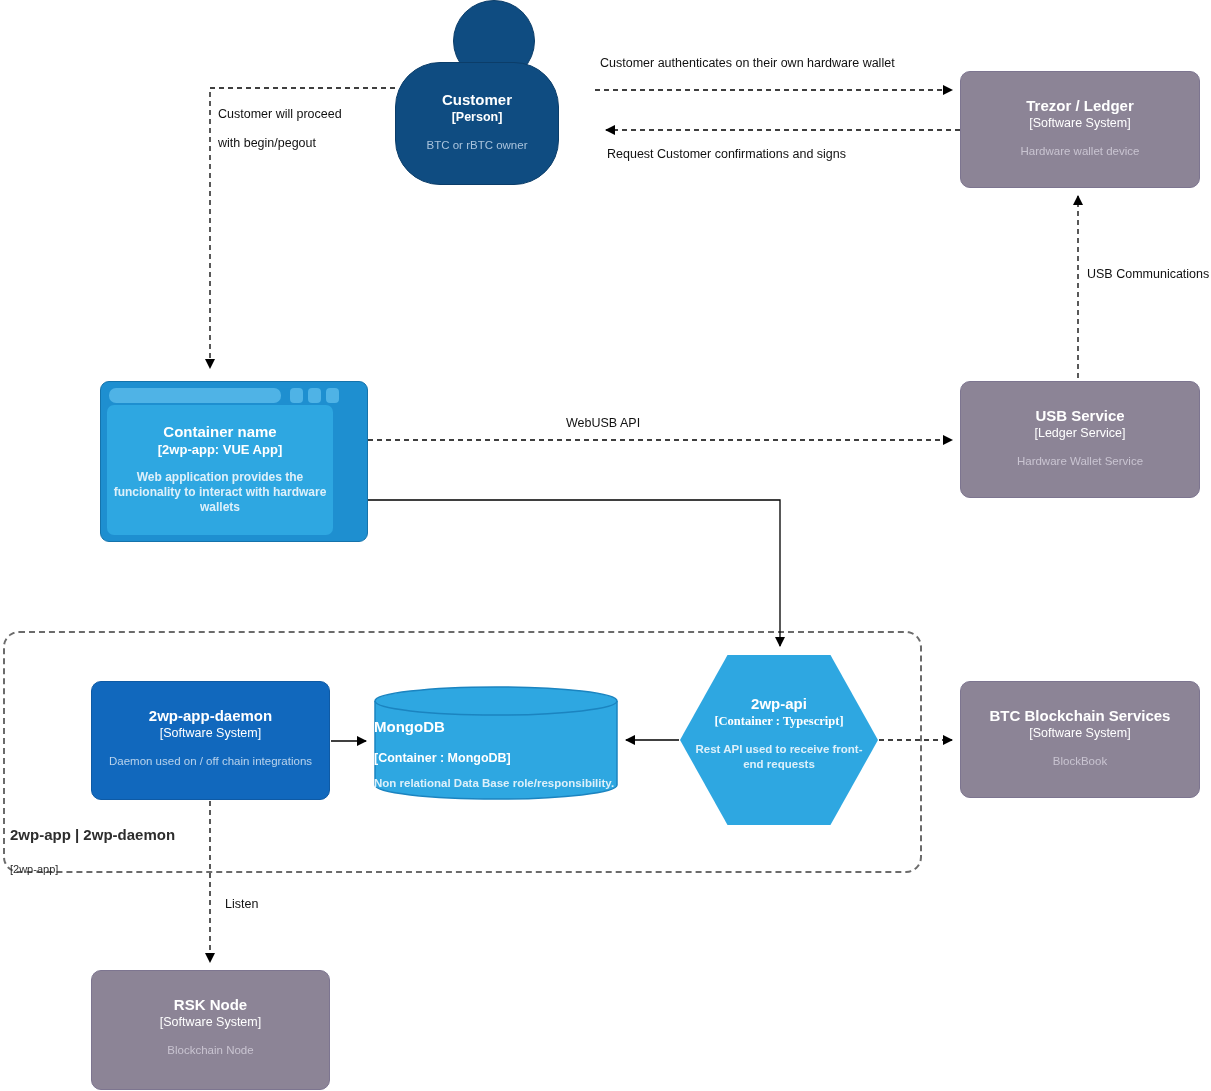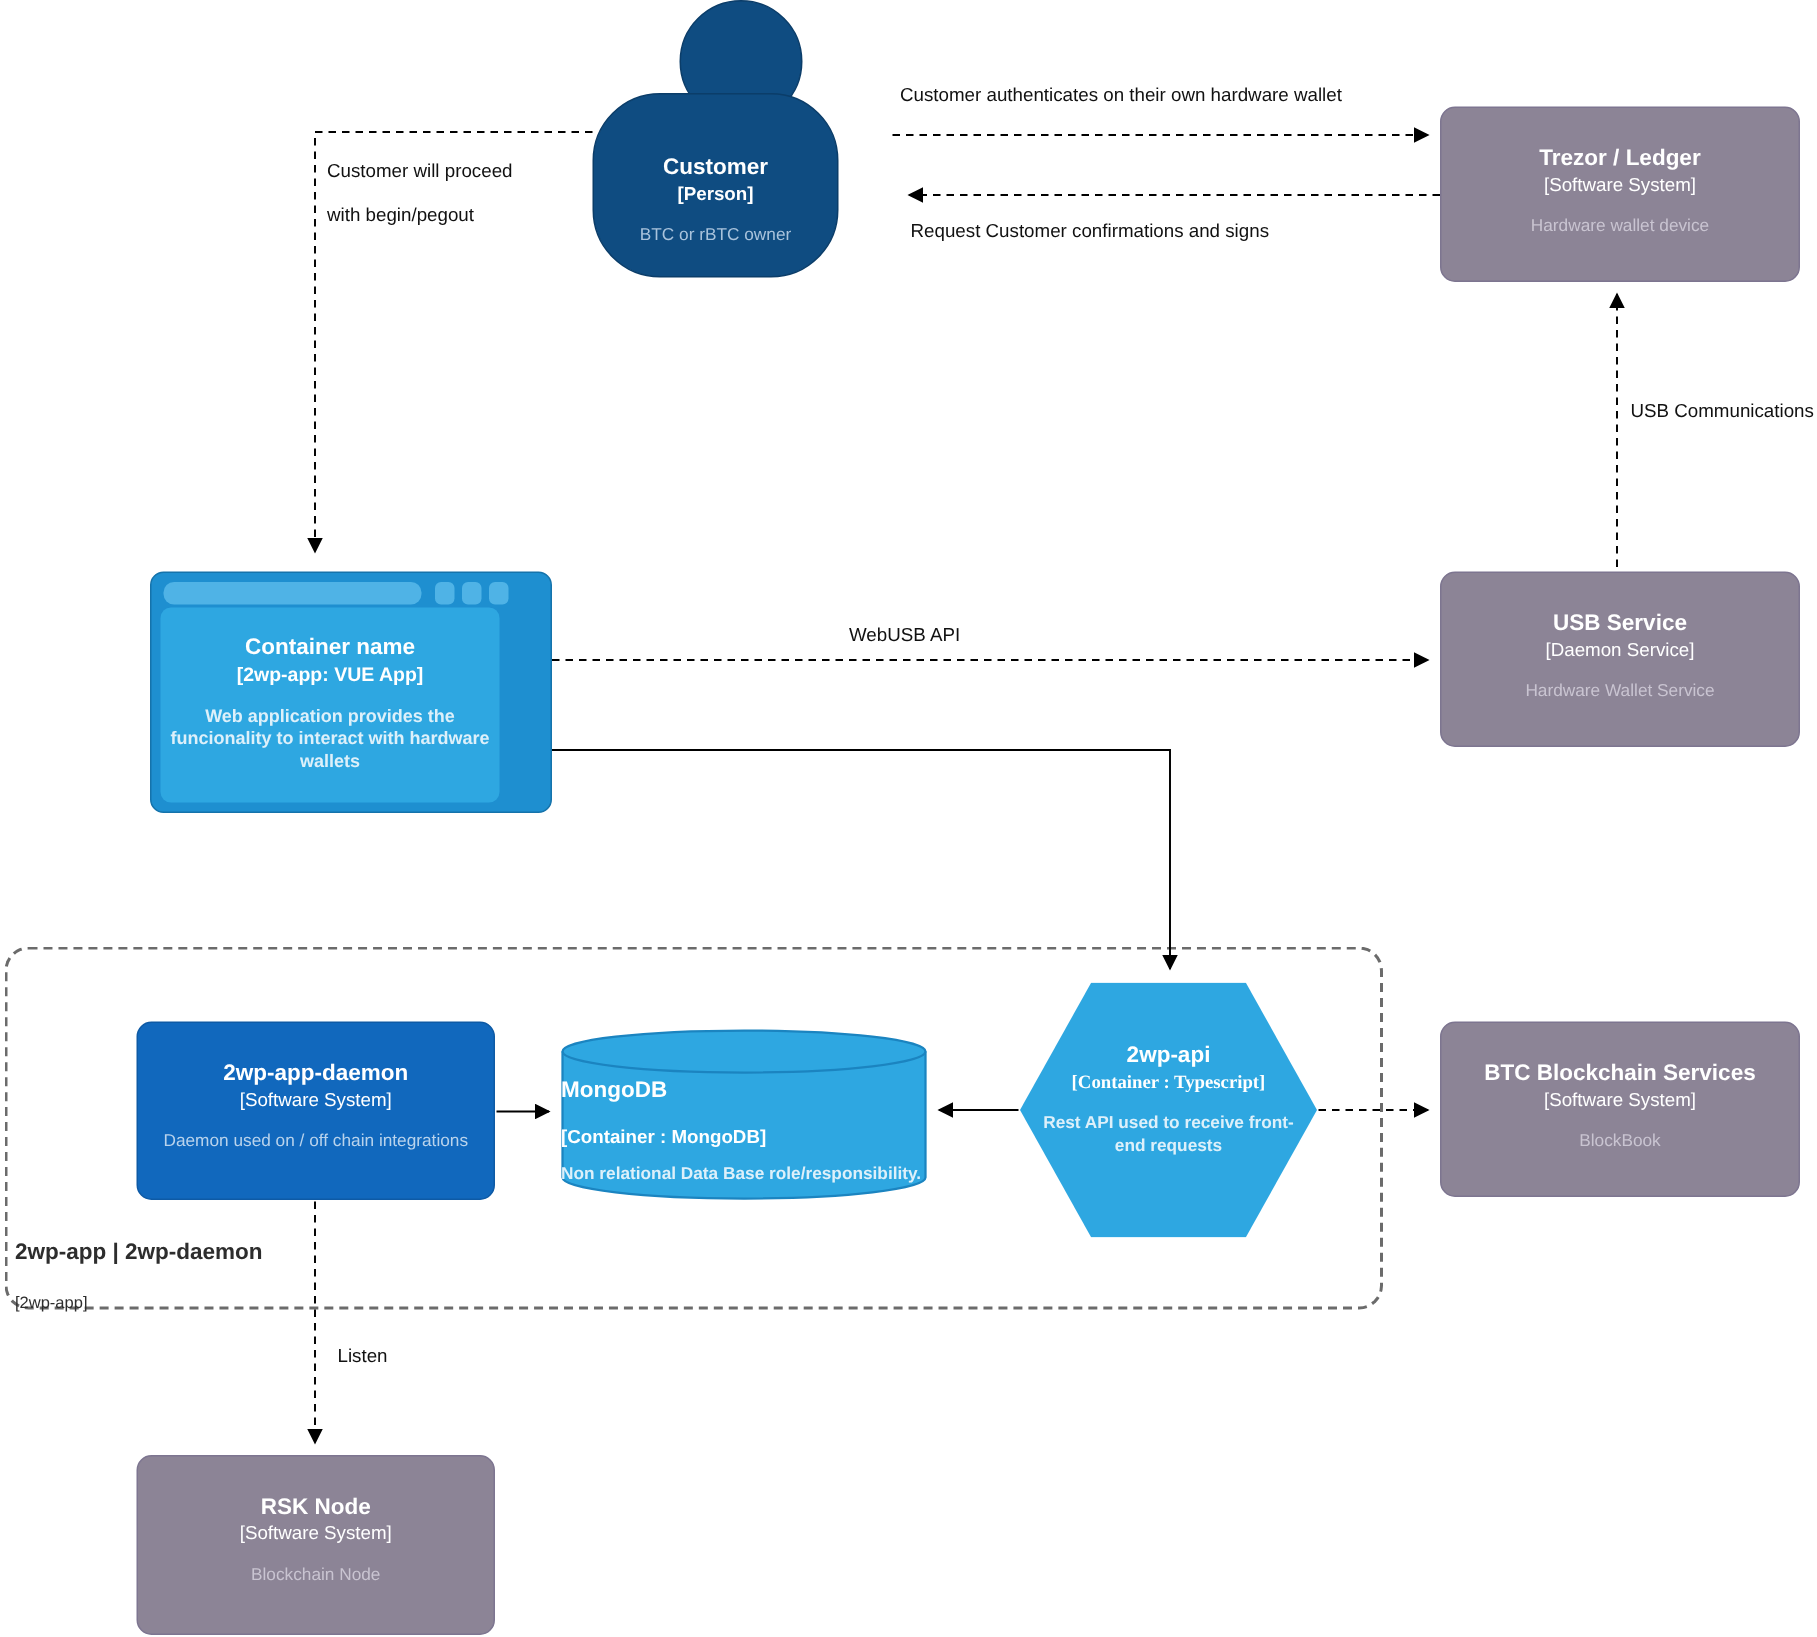--- a/index.html
+++ b/index.html
@@ -29,21 +29,21 @@
   .gray .desc{color:#c9c4d1;}
   .darkblue{background:#1168bd;border:1px solid #0e5aa5;border-radius:10px;padding-top:25px;}
   .darkblue .desc{color:#b9d3ec;}
   
   .person-head{
     position:absolute;left:453px;top:0;width:82px;height:82px;border-radius:50%;
     background:#0f4c81;border:1px solid #0b3d69;z-index:2;box-sizing:border-box;
   }
   .person-body{
     left:395px;top:62px;width:164px;height:123px;background:#0f4c81;
-    border:1px solid #0b3d69;border-radius:45px;padding-top:40px;z-index:3;
+    border:1px solid #0b3d69;border-radius:45px;padding-top:28px;z-index:3;
   }
   .person-body .subtitle{font-weight:700;}
   .person-body .desc{color:#a9c3dc;}
   
   .browser{
     position:absolute;left:100px;top:381px;width:268px;height:161px;z-index:2;
     background:#1e8fd0;border:1px solid #1573ab;border-radius:9px;box-sizing:border-box;
   }
   .browser-bar{position:absolute;left:0;top:0;width:100%;height:23px;}
   .addr{position:absolute;left:8px;top:6px;width:172px;height:15px;border-radius:7px;background:#4fb3e6;}
@@ -142,21 +142,21 @@
     </div>
     <div class="browser-inner">
       <div class="title">Container name</div>
       <div class="subtitle">[2wp-app: VUE App]</div>
       <div class="desc">Web application provides the funcionality to interact with hardware wallets</div>
     </div>
   </div>
 
   <div class="node gray" style="left:960px;top:381px;width:240px;height:117px;">
     <div class="title">USB Service</div>
-    <div class="subtitle">[Daemon Service]</div>
+    <div class="subtitle">[Ledger Service]</div>
     <div class="desc">Hardware Wallet Service</div>
   </div>
 
   <div class="node darkblue" style="left:91px;top:681px;width:239px;height:119px;">
     <div class="title">2wp-app-daemon</div>
     <div class="subtitle">[Software System]</div>
     <div class="desc">Daemon used on / off chain integrations</div>
   </div>
 
   <div class="cyl">

